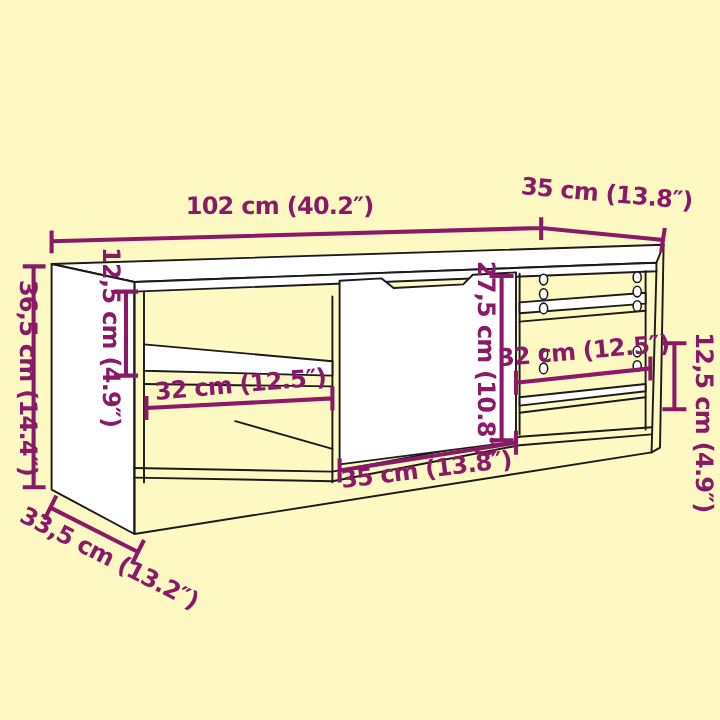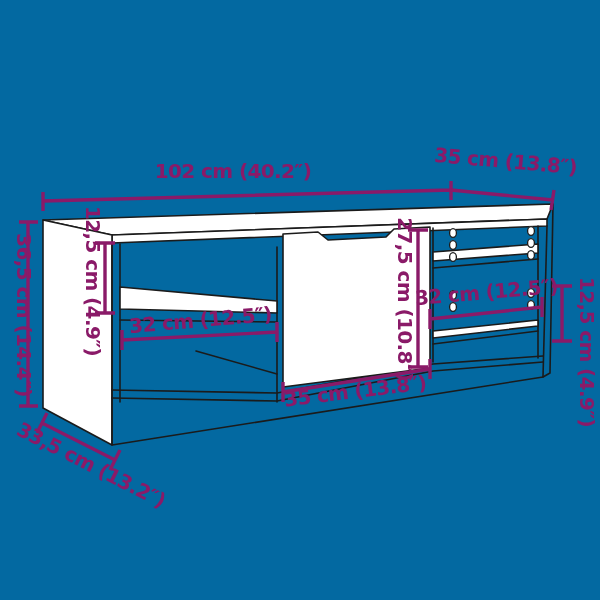--- a/index.html
+++ b/index.html
@@ -4,21 +4,21 @@
 <style>
   html, body {
     margin: 0;
     padding: 0;
     background: #ffffff;
   }
   #stage {
     position: relative;
     width: 600px;
     height: 600px;
-    background: #0369a1;
+    background: #fef9c3;
     overflow: hidden;
     font-family: "DejaVu Sans", "Liberation Sans", sans-serif;
   }
   svg { display: block; }
   .dim-text {
     font-family: "DejaVu Sans", "Liberation Sans", sans-serif;
     font-weight: bold;
     font-size: 20px;
     letter-spacing: -0.6px;
   }

